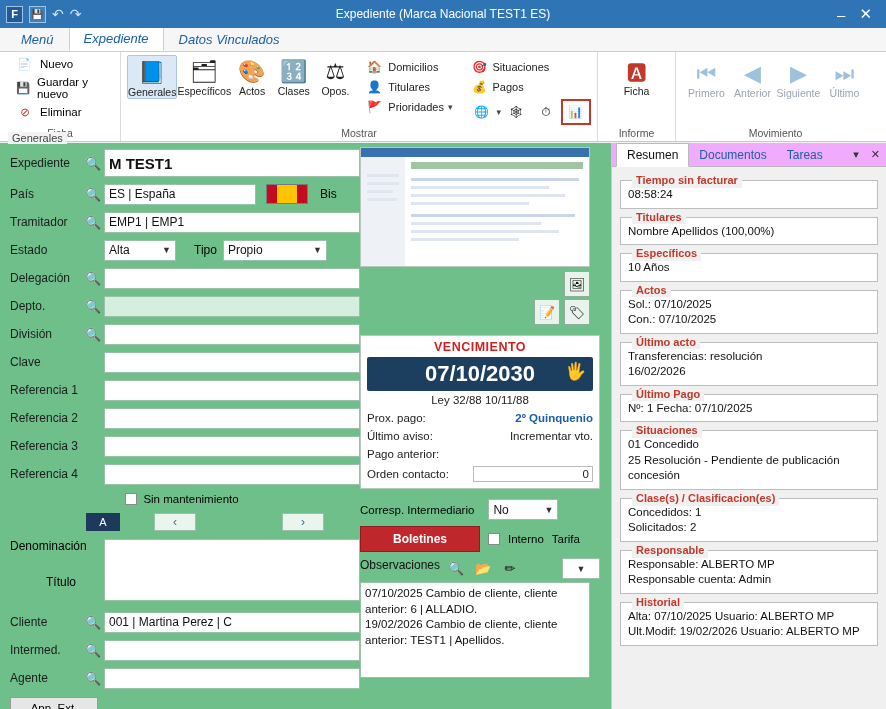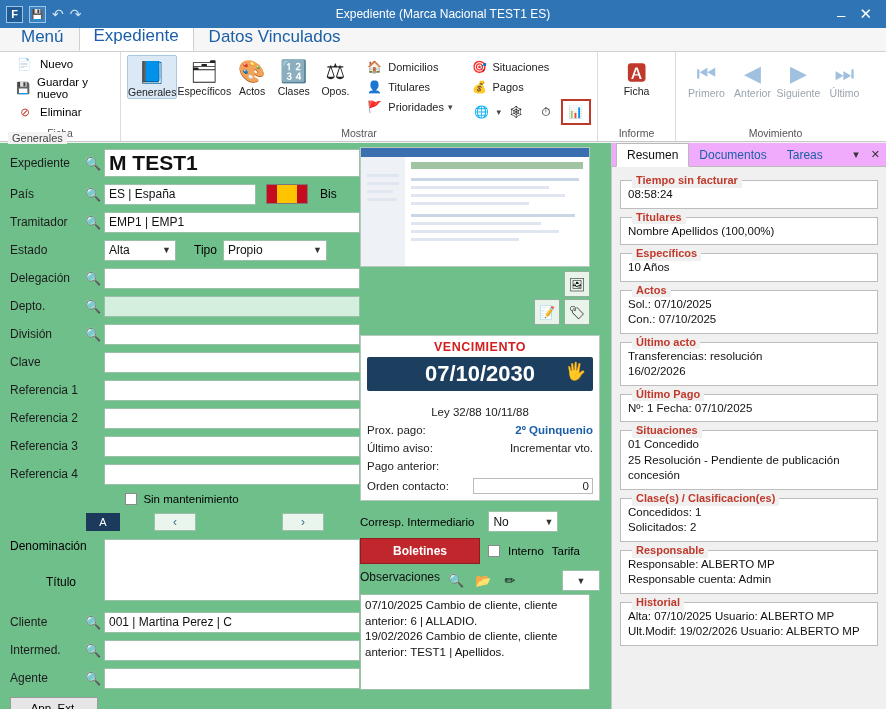--- a/index.html
+++ b/index.html
@@ -35,22 +35,22 @@
   }
   .tb-right { margin-left:auto; display:flex; align-items:center; gap:14px; padding-right:14px; }
   .tb-btn { color:#fff; font-size:15px; cursor:pointer; }
 
   
   .ribbon-tabs {
     height:24px; background:#f6f6f6; display:flex; align-items:flex-end;
     padding-left:6px; border-bottom:1px solid #cfcfcf;
   }
   .rtab {
-    padding:4px 14px 4px 14px; font-size:17px; color:#1b5fa8; cursor:pointer;
-    border:1px solid transparent; border-bottom:none;
+    padding:4px 14px 4px 14px; font-size:13px; color:#1b5fa8; cursor:pointer;
+    border:1px solid transparent; border-bottom:none;font-style:italic;
   }
   .rtab.active {
     background:#ffffff; border:1px solid #cfcfcf; border-bottom:1px solid #ffffff;
     color:#1b5fa8; border-radius:3px 3px 0 0;
   }
 
   
   .ribbon {
     height:90px; background:#ffffff; display:flex; position:relative;
     border-bottom:1px solid #c8c8c8;
@@ -94,21 +94,21 @@
   }
   .green-form { position:absolute; top:4px; left:4px; width:356px; }
 
   .frow { display:flex; align-items:center; height:26px; margin-bottom:2px; }
   .flabel { width:78px; font-size:12px; color:#1c1c1c; padding-left:6px; }
   .fsearch { width:22px; text-align:center; color:#1f4f82; font-size:13px; cursor:pointer; }
   .finput {
     flex:1; height:21px; background:#ffffff; border:1px solid #9bbfa9; font-size:12px;
     padding:1px 4px; color:#111; display:flex; align-items:center;
   }
-  .finput.big { height:28px; font-size:21px; font-weight:bold; }
+  .finput.big { height:28px; font-size:15px; font-weight:bold; }
   .finput.readonly { background:#d5efdf; }
   .fselect {
     height:21px; background:#ffffff; border:1px solid #9bbfa9; font-size:12px;
     padding:1px 4px; display:flex; align-items:center; justify-content:space-between;
   }
   .fselect .cv { color:#111; }
   .fselect .ar { font-size:9px; color:#333; }
 
   .flag {
     width:42px; height:20px; border:1px solid #7a7a7a; display:flex; overflow:hidden;
@@ -147,21 +147,21 @@
 
   .vencbox {
     margin-top:10px; width:240px; background:#ffffff; border:1px solid #b5c9bd; padding:4px 6px 6px 6px;
   }
   .venc-title { color:#d42020; font-weight:bold; text-align:center; font-size:12.5px; letter-spacing:.5px; }
   .venc-date {
     margin-top:3px; background:#1c3f5f; color:#fff; font-size:22px; font-weight:bold;
     text-align:center; padding:4px 0; position:relative; border-radius:2px;
   }
   .venc-hand { position:absolute; right:6px; top:4px; font-size:17px; }
-  .venc-law { text-align:center; font-size:11.5px; color:#222; margin-top:15px; }
+  .venc-law { text-align:center; font-size:11.5px; color:#222; margin-top:3px; }
   .kv { display:flex; justify-content:space-between; font-size:11.5px; margin-top:6px; color:#222; }
   .kv .val { color:#1b5fa8; font-weight:bold; }
   .kv .num { background:#fff; border:1px solid #bbb; width:120px; text-align:right; padding:1px 3px; }
   .obs-head { display:flex; align-items:flex-start; gap:5px; font-size:12px; color:#111; }
   .obs-ico { width:22px; height:20px; display:flex; align-items:center; justify-content:center; cursor:pointer; font-size:13px; }
   .obs-area {
     margin-top:3px; width:230px; height:96px; background:#fff; border:1px solid #9bbfa9;
     font-size:11.5px; padding:3px 4px; color:#111; overflow:hidden; line-height:1.35;
   }
 

